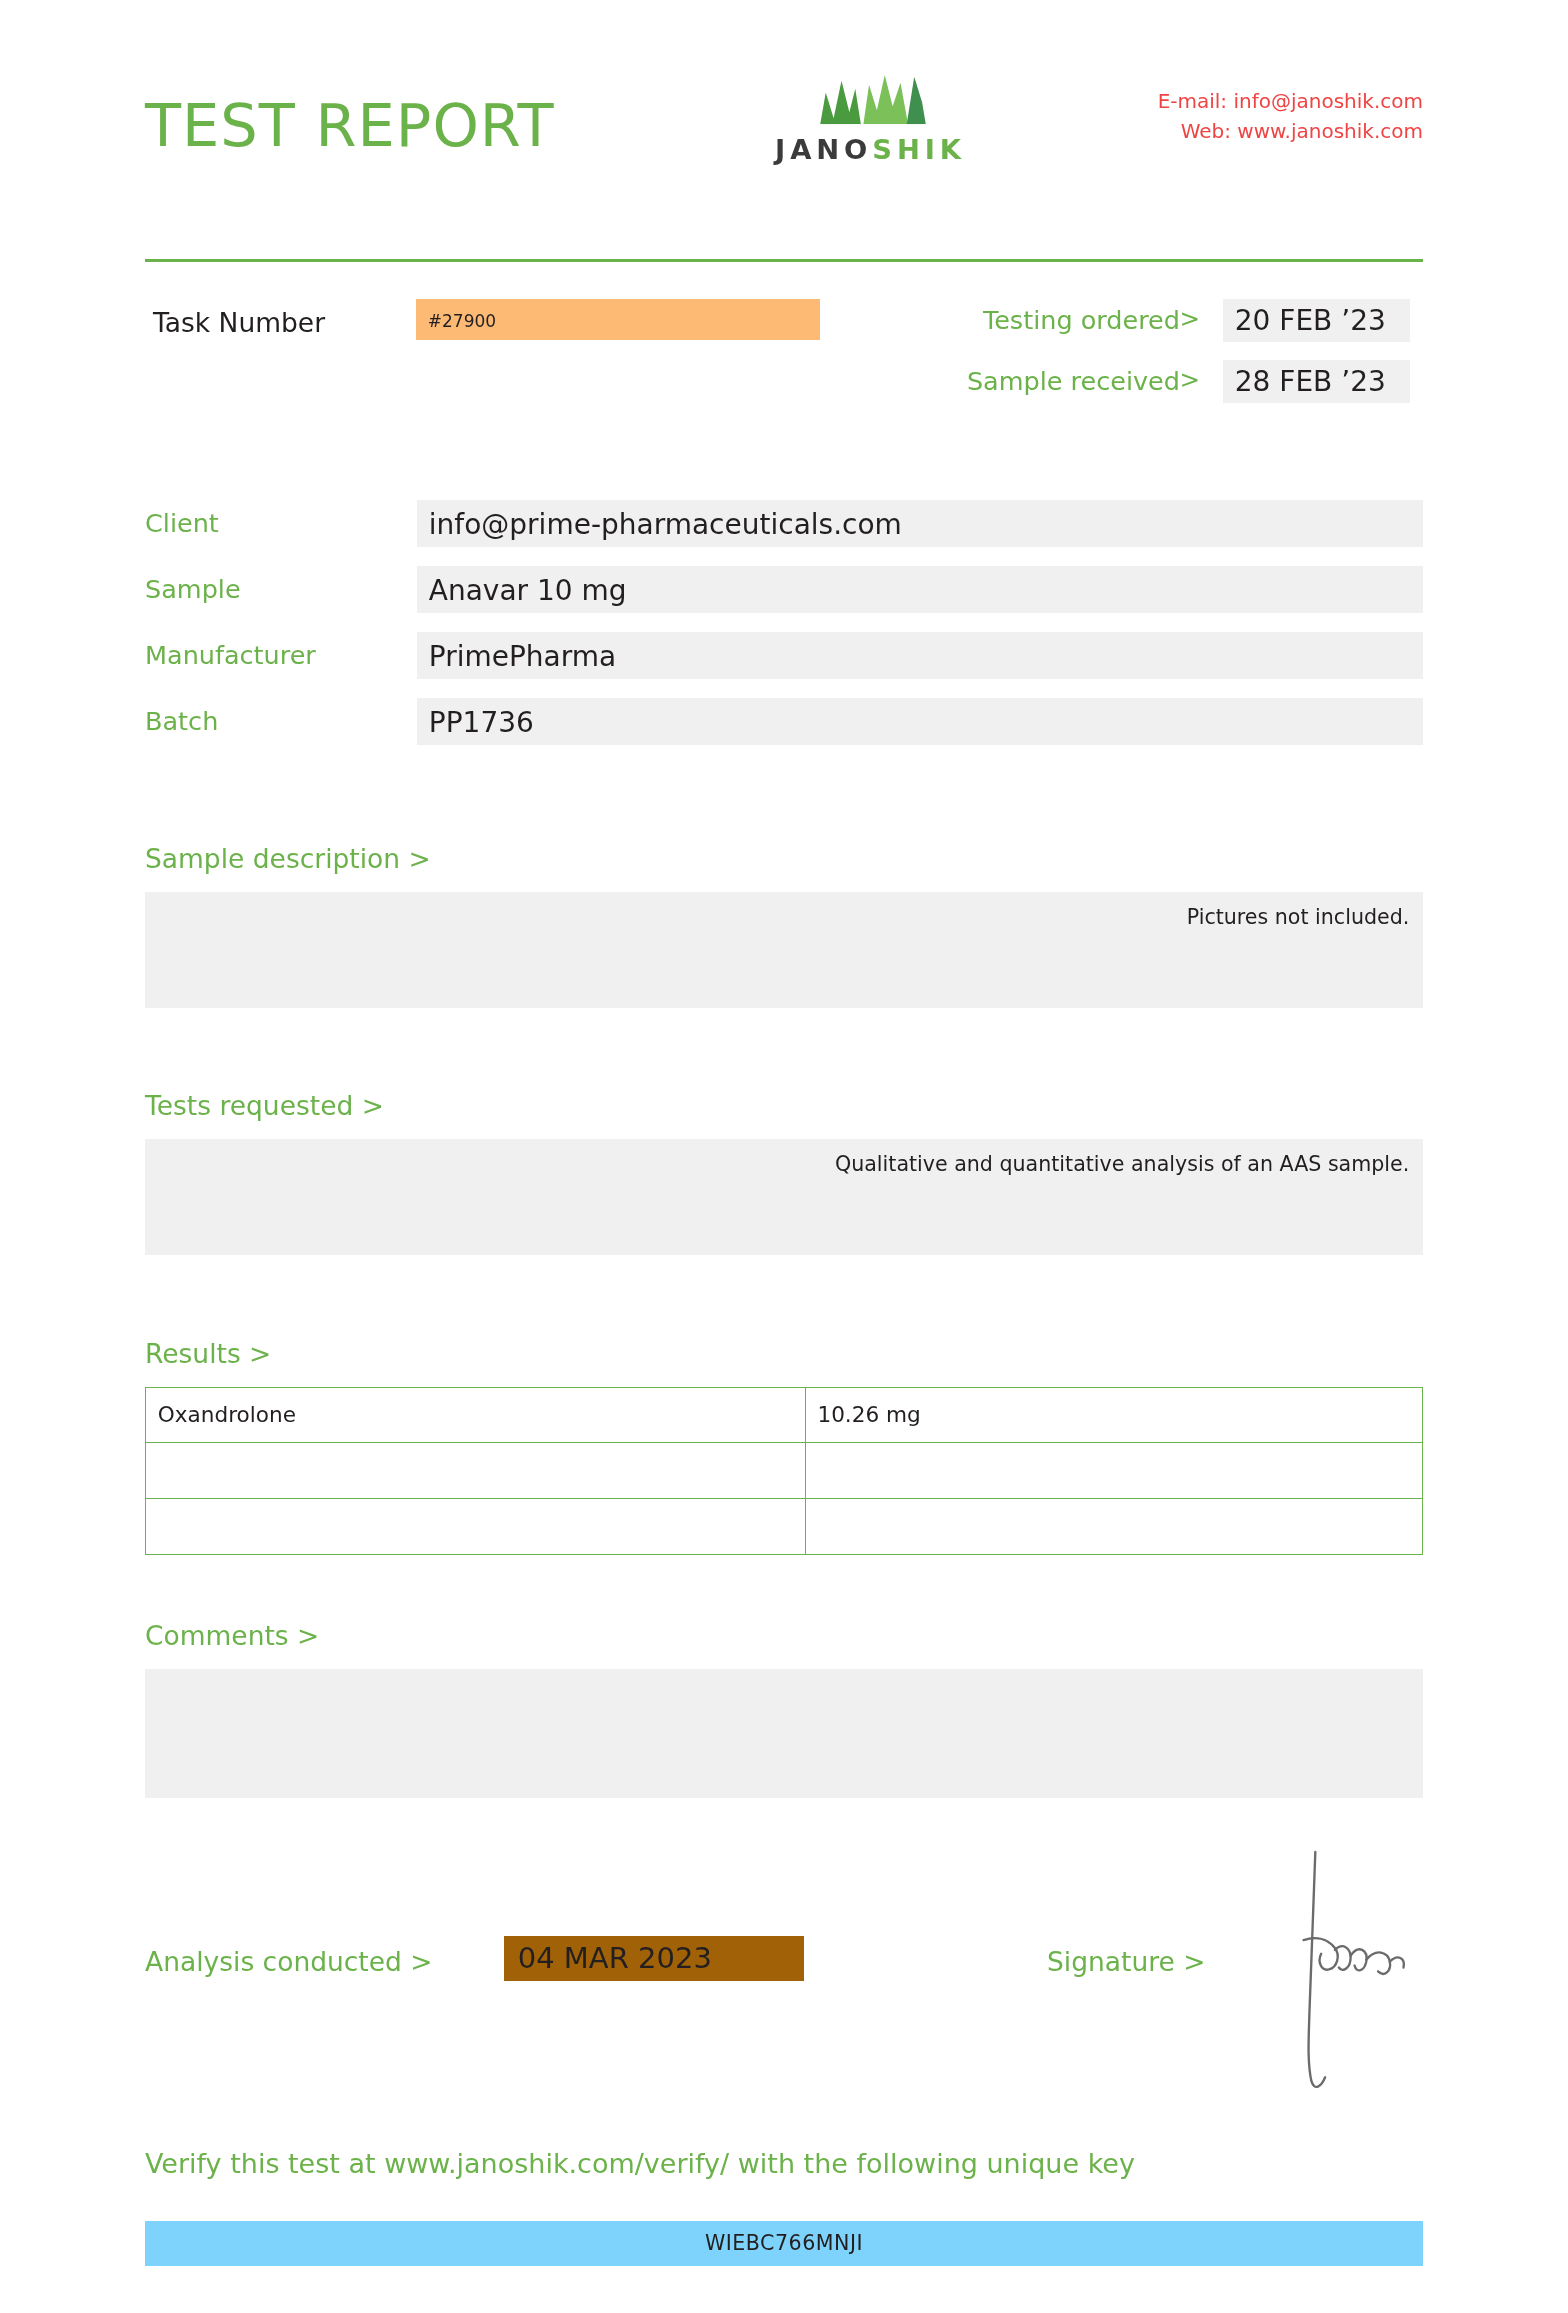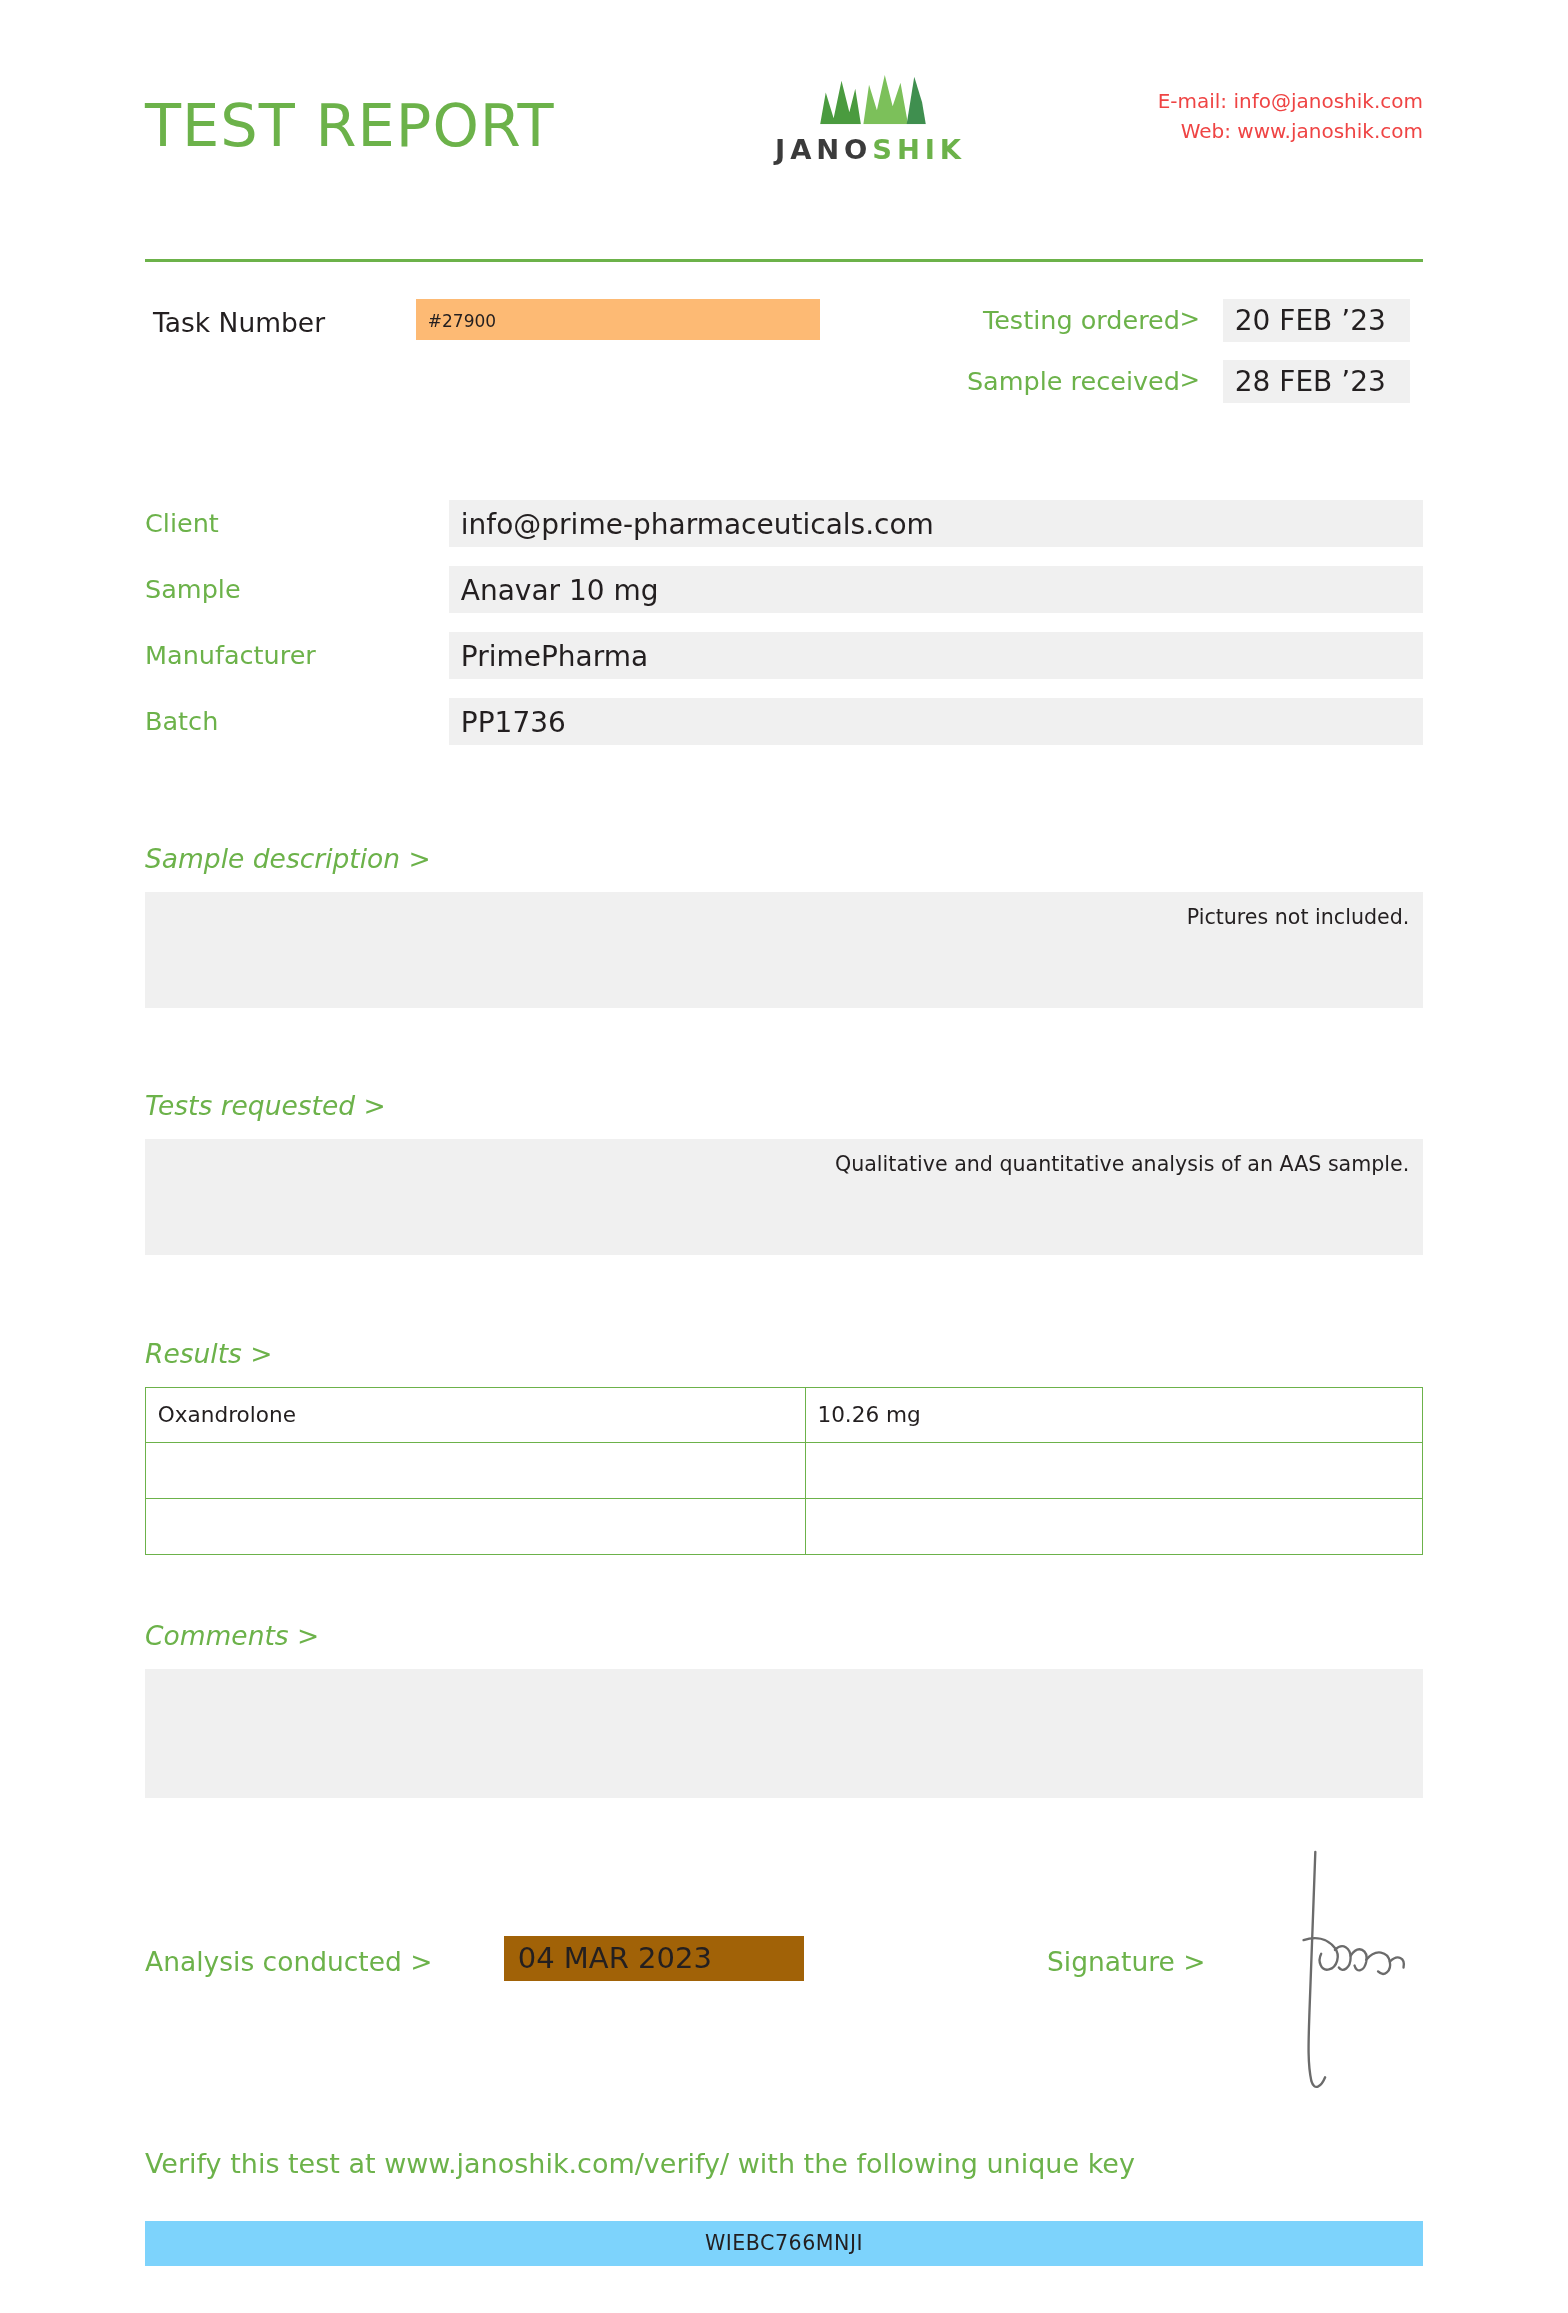--- a/index.html
+++ b/index.html
@@ -166,29 +166,27 @@
     position: absolute;
     left: 272px;
     right: 0;
     top: 0;
     height: 47px;
     background: #f0f0f0;
     font-size: 28px;
     padding: 5.9px 11.8px;
     box-sizing: border-box;
     line-height: 37px;
-    margin-left: 32px;
   }
 
   
   .section-head {
     font-size: 26.5px;
     color: #6cb24a;
     margin: 0;
-    font-style: italic;
   }
   .sec-desc {
     position: absolute;
     left: 145px;
     top: 843px;
     width: 1278px;
   }
   .sec-tests {
     position: absolute;
     left: 145px;

